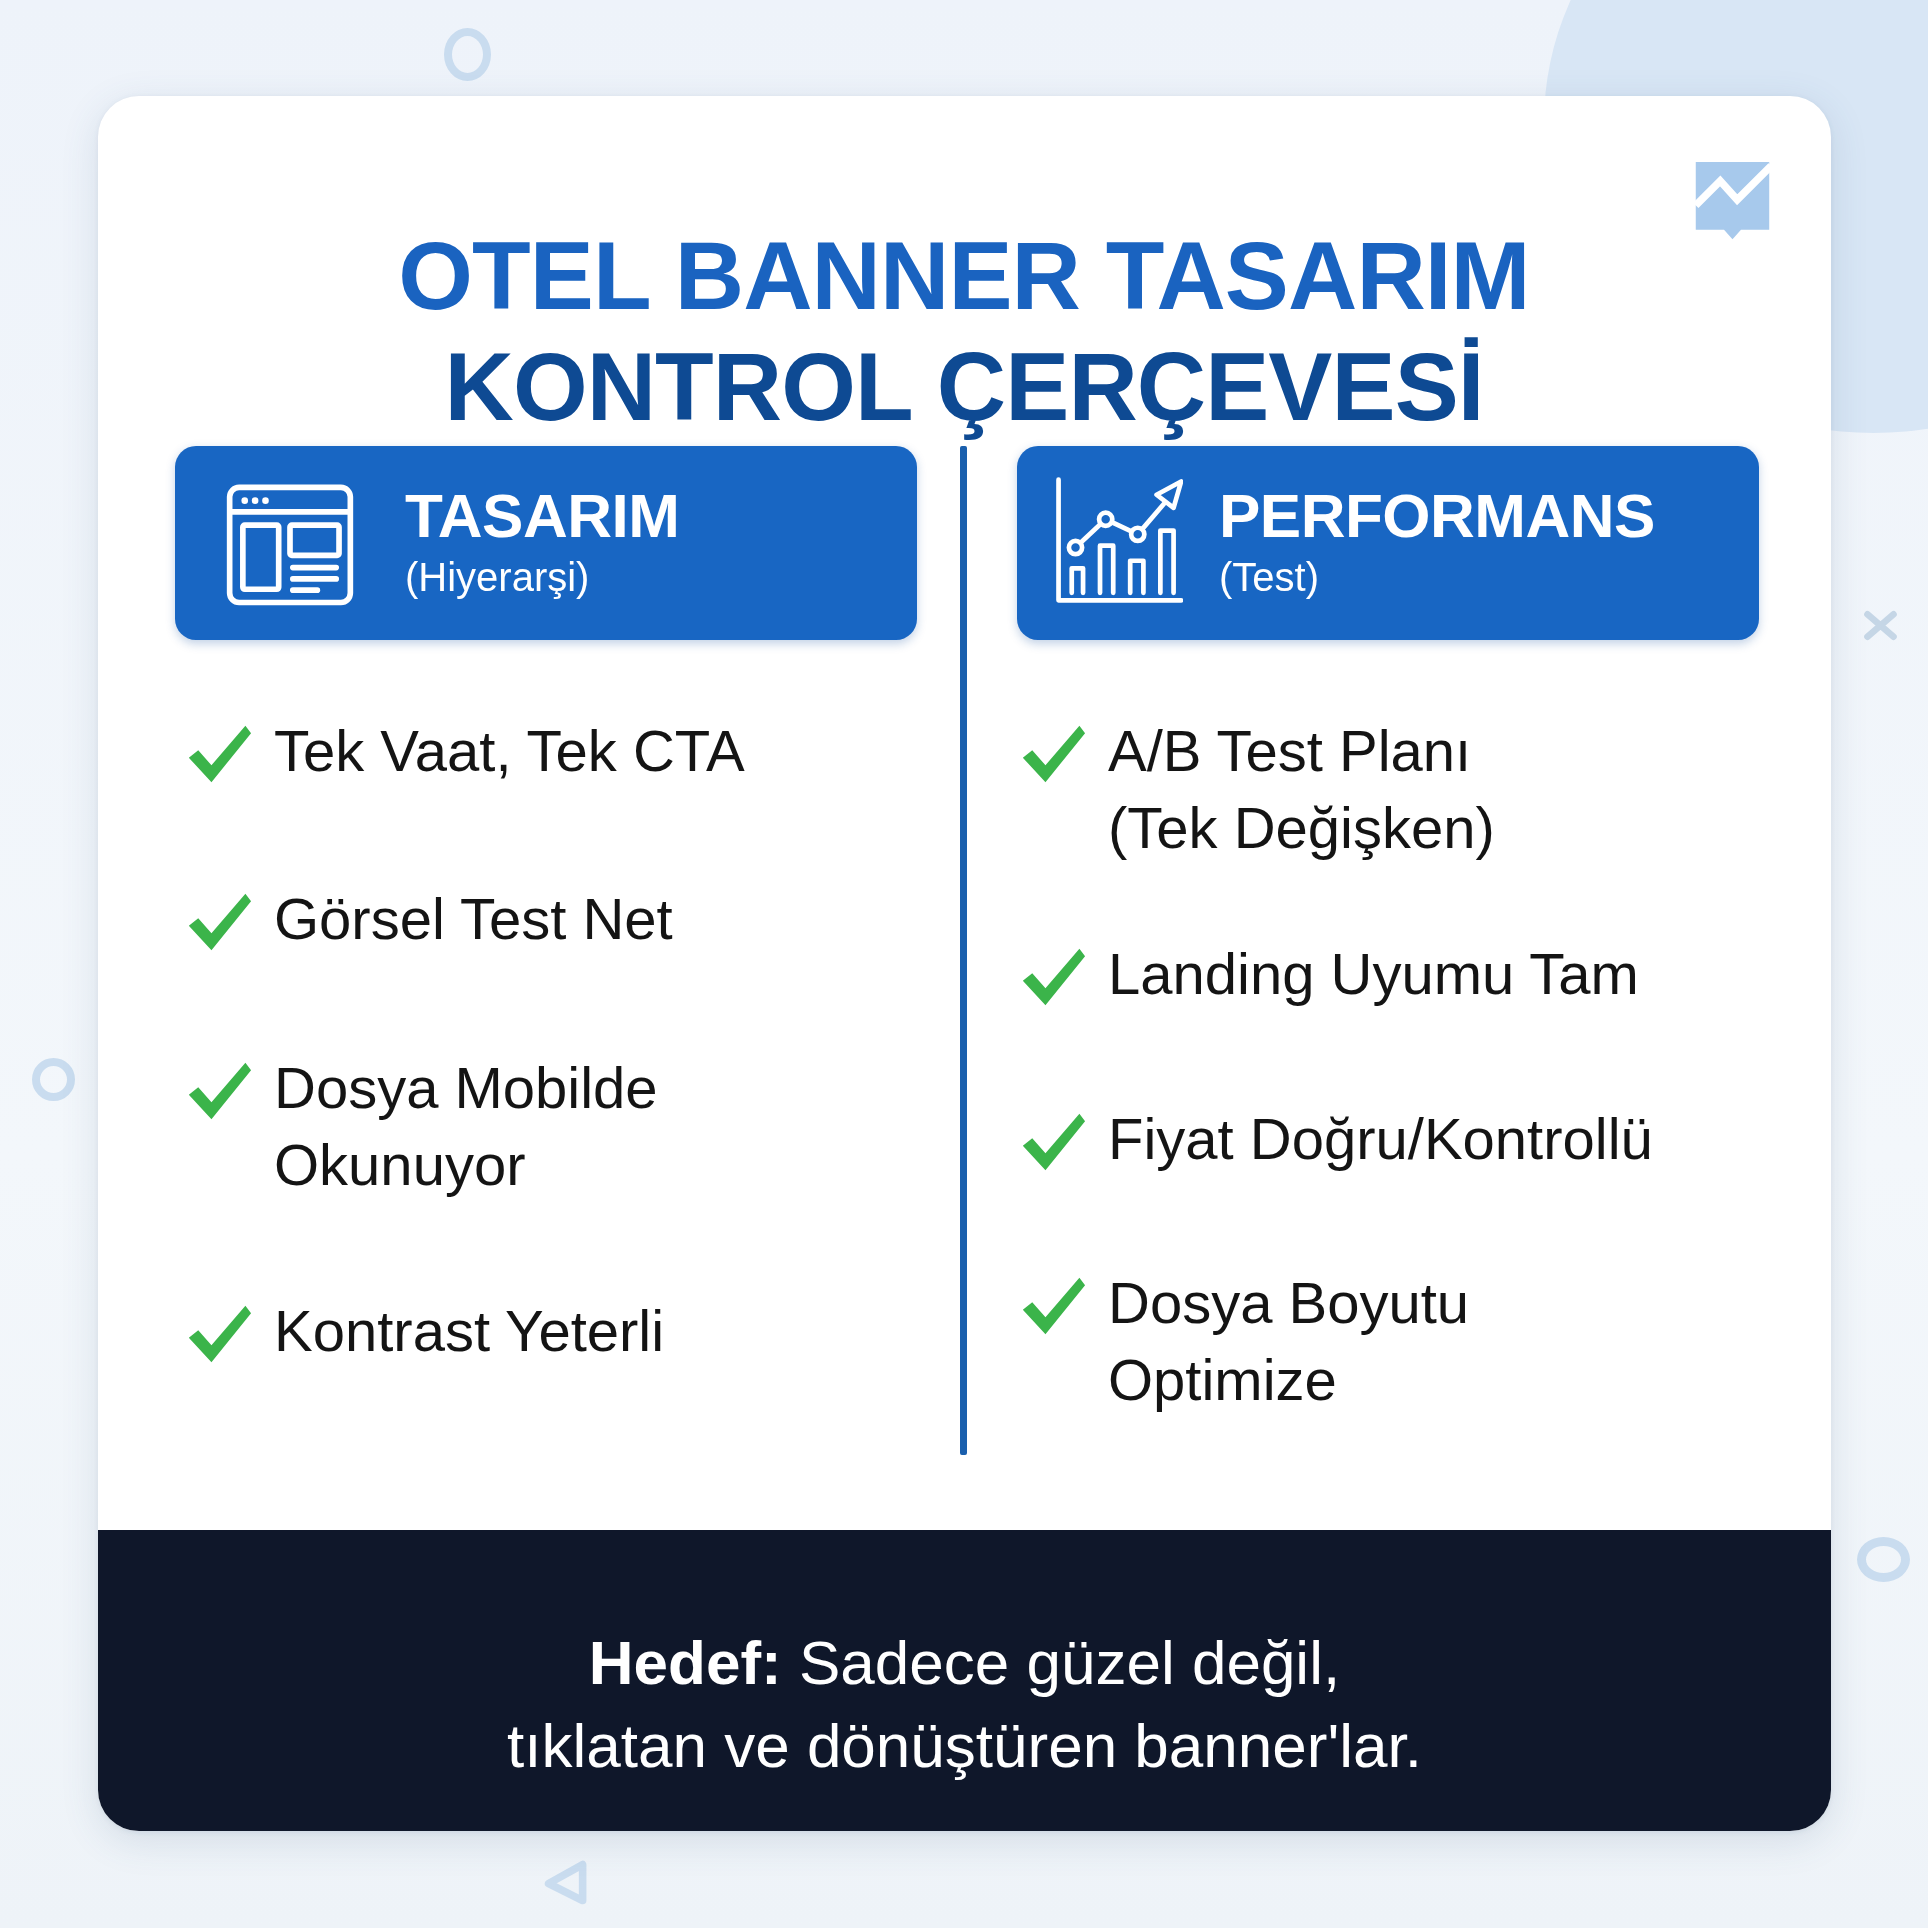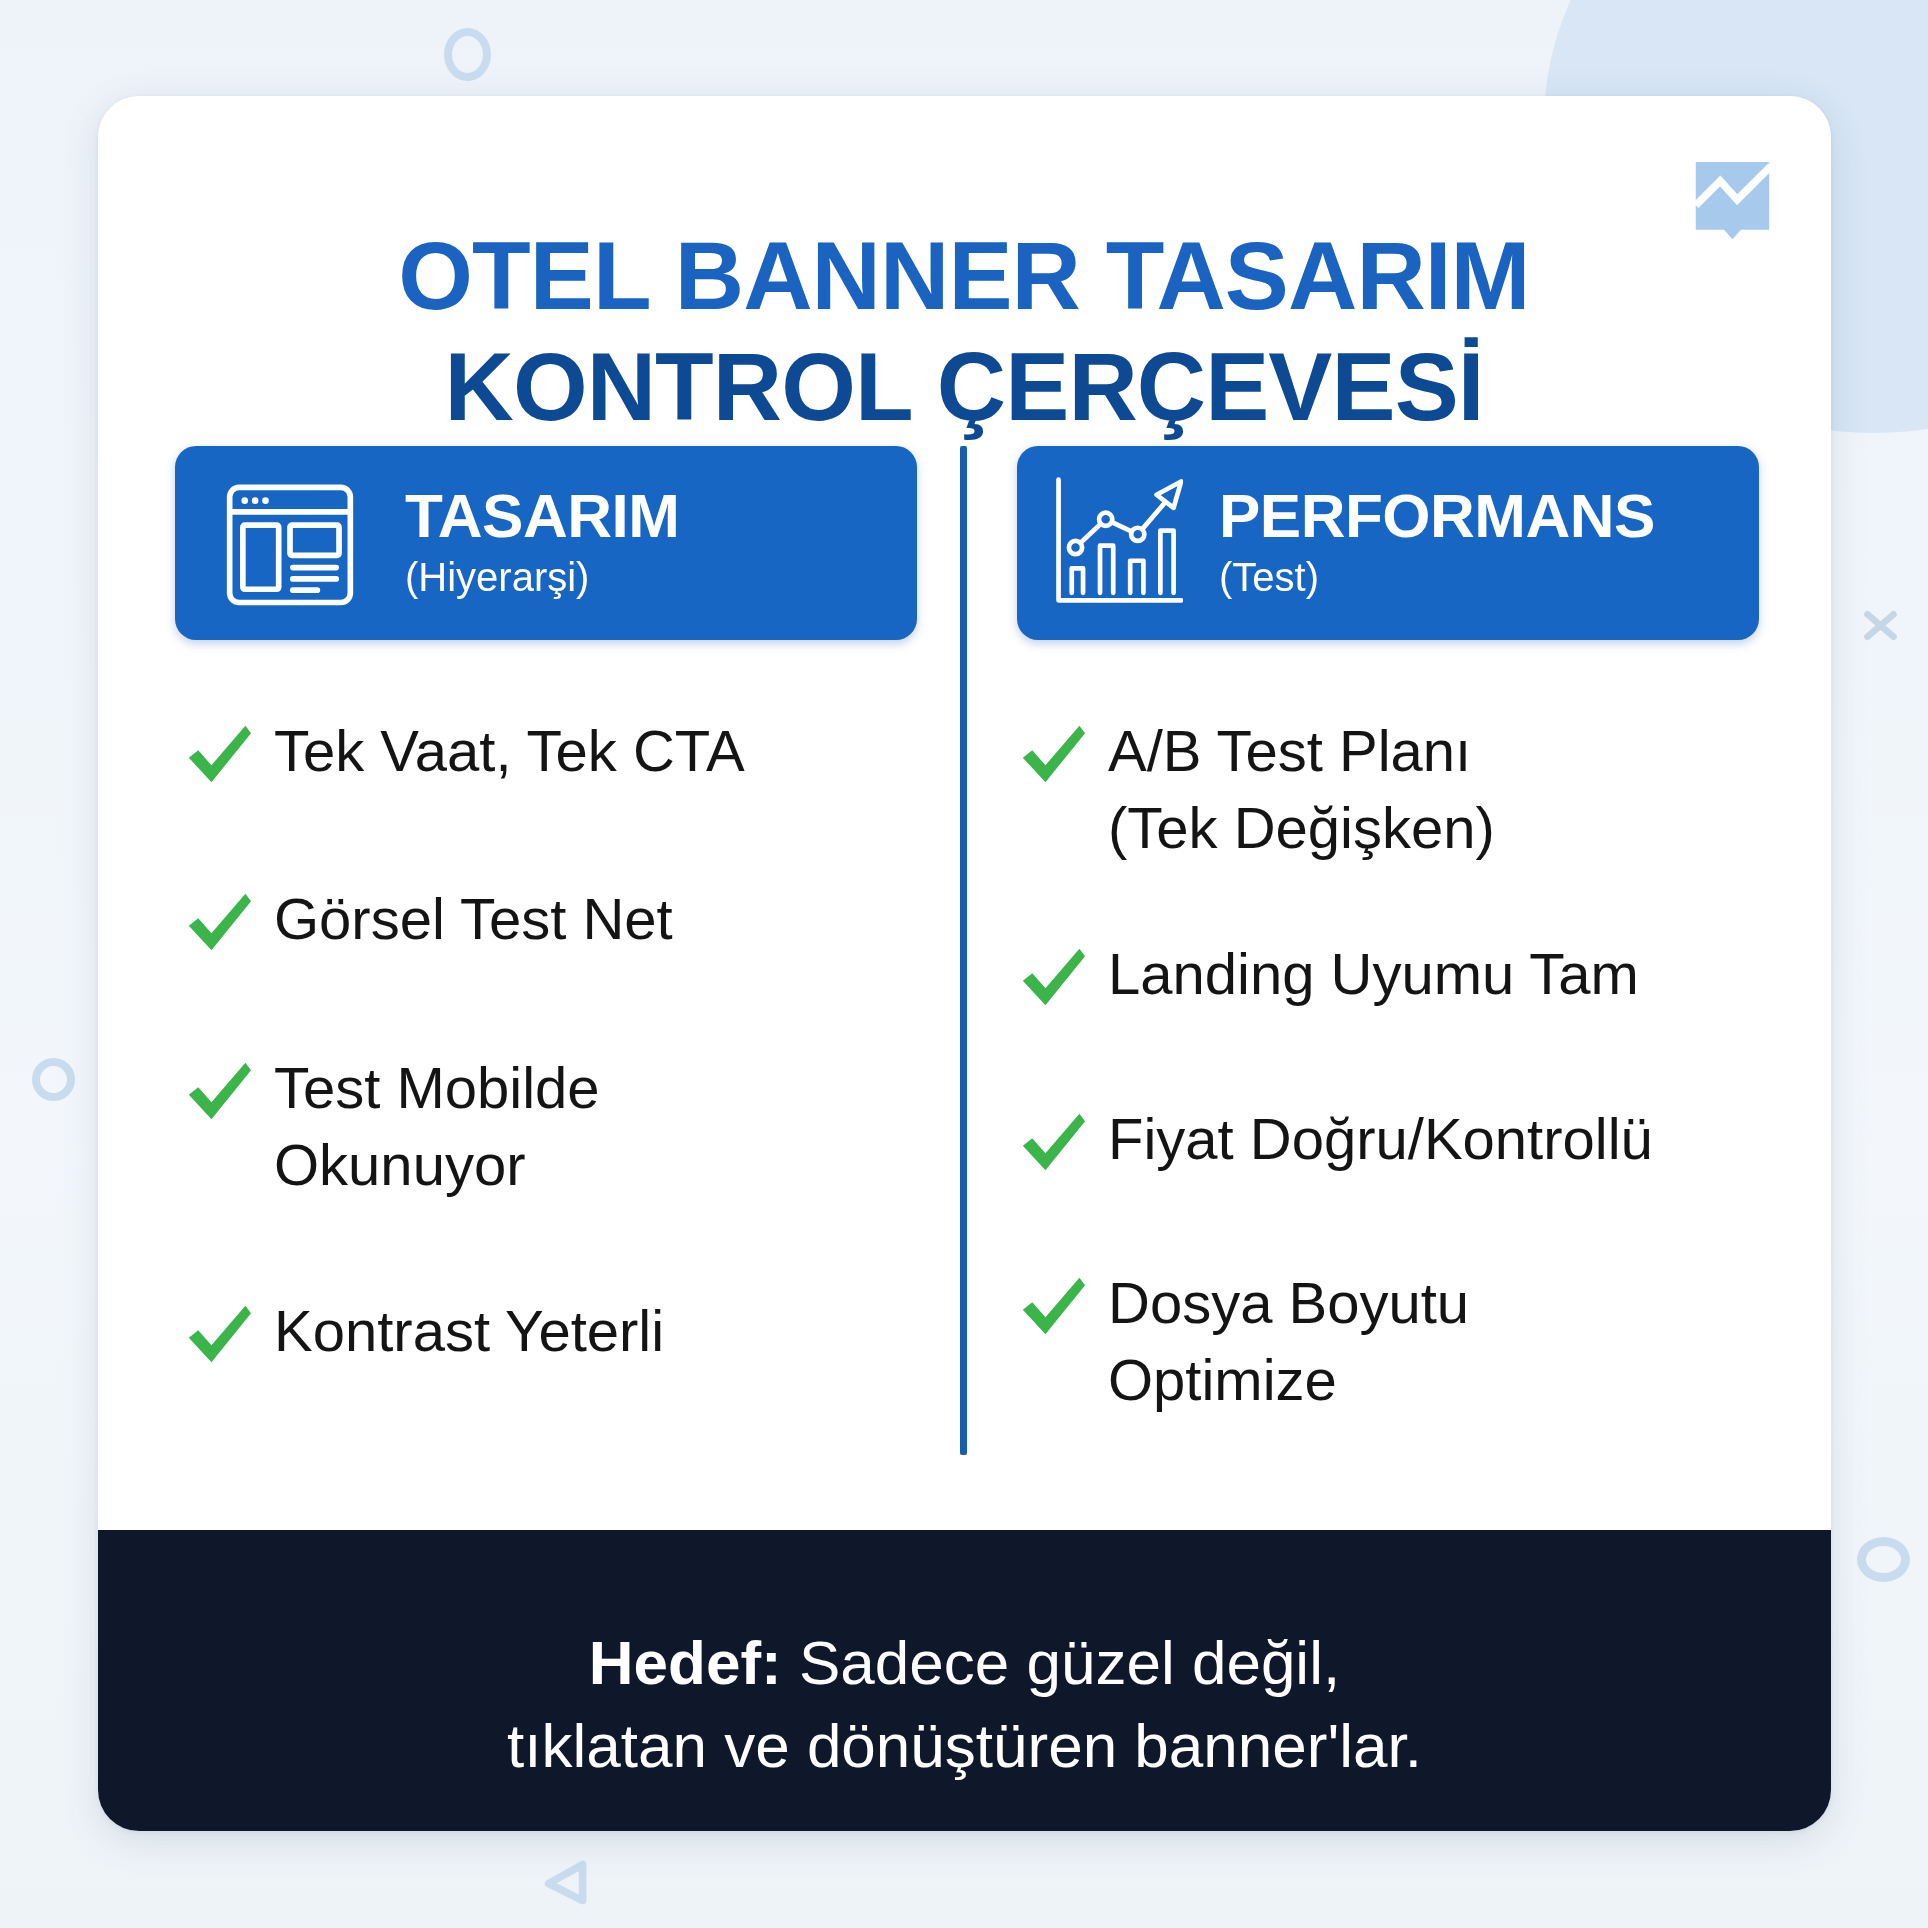--- a/index.html
+++ b/index.html
@@ -133,21 +133,21 @@
 <div class="item" style="left:185px;top:880px;">
   <svg class="check" viewBox="0 0 72 70">
       <path d="M4 40 L14 32 L28 48 L64 6 L70 14 L28 66 Z" fill="#3bb44a"></path>
     </svg>
   <span class="text">Görsel Test Net</span>
 </div>
 <div class="item" style="left:185px;top:1049px;">
   <svg class="check" viewBox="0 0 72 70">
       <path d="M4 40 L14 32 L28 48 L64 6 L70 14 L28 66 Z" fill="#3bb44a"></path>
     </svg>
-  <span class="text">Test Mobilde
+  <span class="text">Dosya Mobilde
 Okunuyor</span>
 </div>
 <div class="item" style="left:185px;top:1292px;">
   <svg class="check" viewBox="0 0 72 70">
       <path d="M4 40 L14 32 L28 48 L64 6 L70 14 L28 66 Z" fill="#3bb44a"></path>
     </svg>
   <span class="text">Kontrast Yeterli</span>
 </div>
 
 <div class="item" style="left:1019px;top:712px;">

